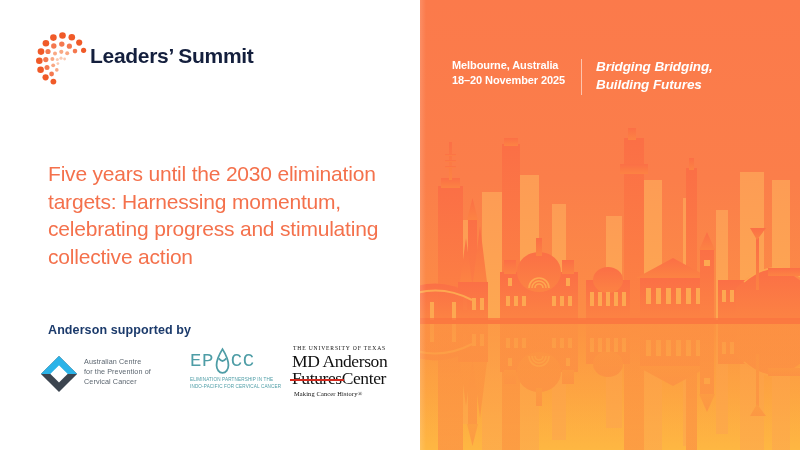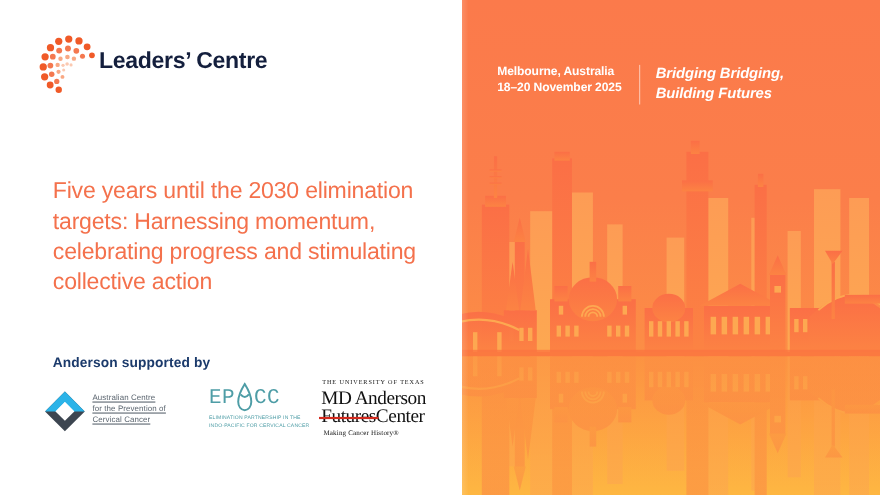--- a/index.html
+++ b/index.html
@@ -105,21 +105,21 @@
   }
   .acpcc-text {
     position: absolute;
     left: 44px; top: 7px;
     color: #5C6670;
     font-size: 7.2px;
     line-height: 1.42;
     letter-spacing: 0.1px;
     white-space: nowrap;
   }
-  .acpcc-text span { display: block; text-decoration: underline; }
+  .acpcc-text span { display: block; }
 
   
   .sp-epicc {
     position: absolute;
     left: 147px; top: 2px;
     width: 110px; height: 54px;
   }
   .epicc-word {
     position: absolute;
     left: 3px; top: 0;
@@ -468,21 +468,21 @@
           <circle cx="24.8" cy="41.9" r="1.8"></circle>
         </g>
         <g fill="#FBC9B1">
           <circle cx="29.0" cy="30.2" r="1.6"></circle>
           <circle cx="25.3" cy="31.4" r="1.5"></circle>
           <circle cx="32.6" cy="31.0" r="1.4"></circle>
           <circle cx="25.9" cy="35.6" r="1.4"></circle>
         </g>
       </svg>
       <div class="logo-words">
-        <span class="l2">Leaders’ Centre</span>
+        <span class="l2">Leaders’ Summit</span>
       </div>
     </div>
 
     <div class="session-title">Five years until the 2030 elimination targets: Harnessing momentum, celebrating progress and stimulating collective action</div>
 
     <div class="supported-label">Anderson supported by</div>
 
     <div class="sponsor-row">
 
       <div class="sp-acpcc">

